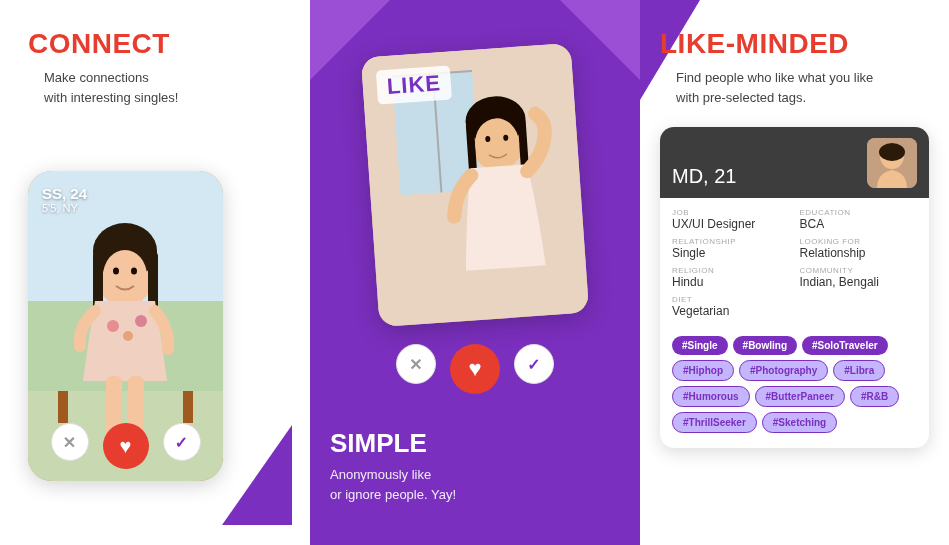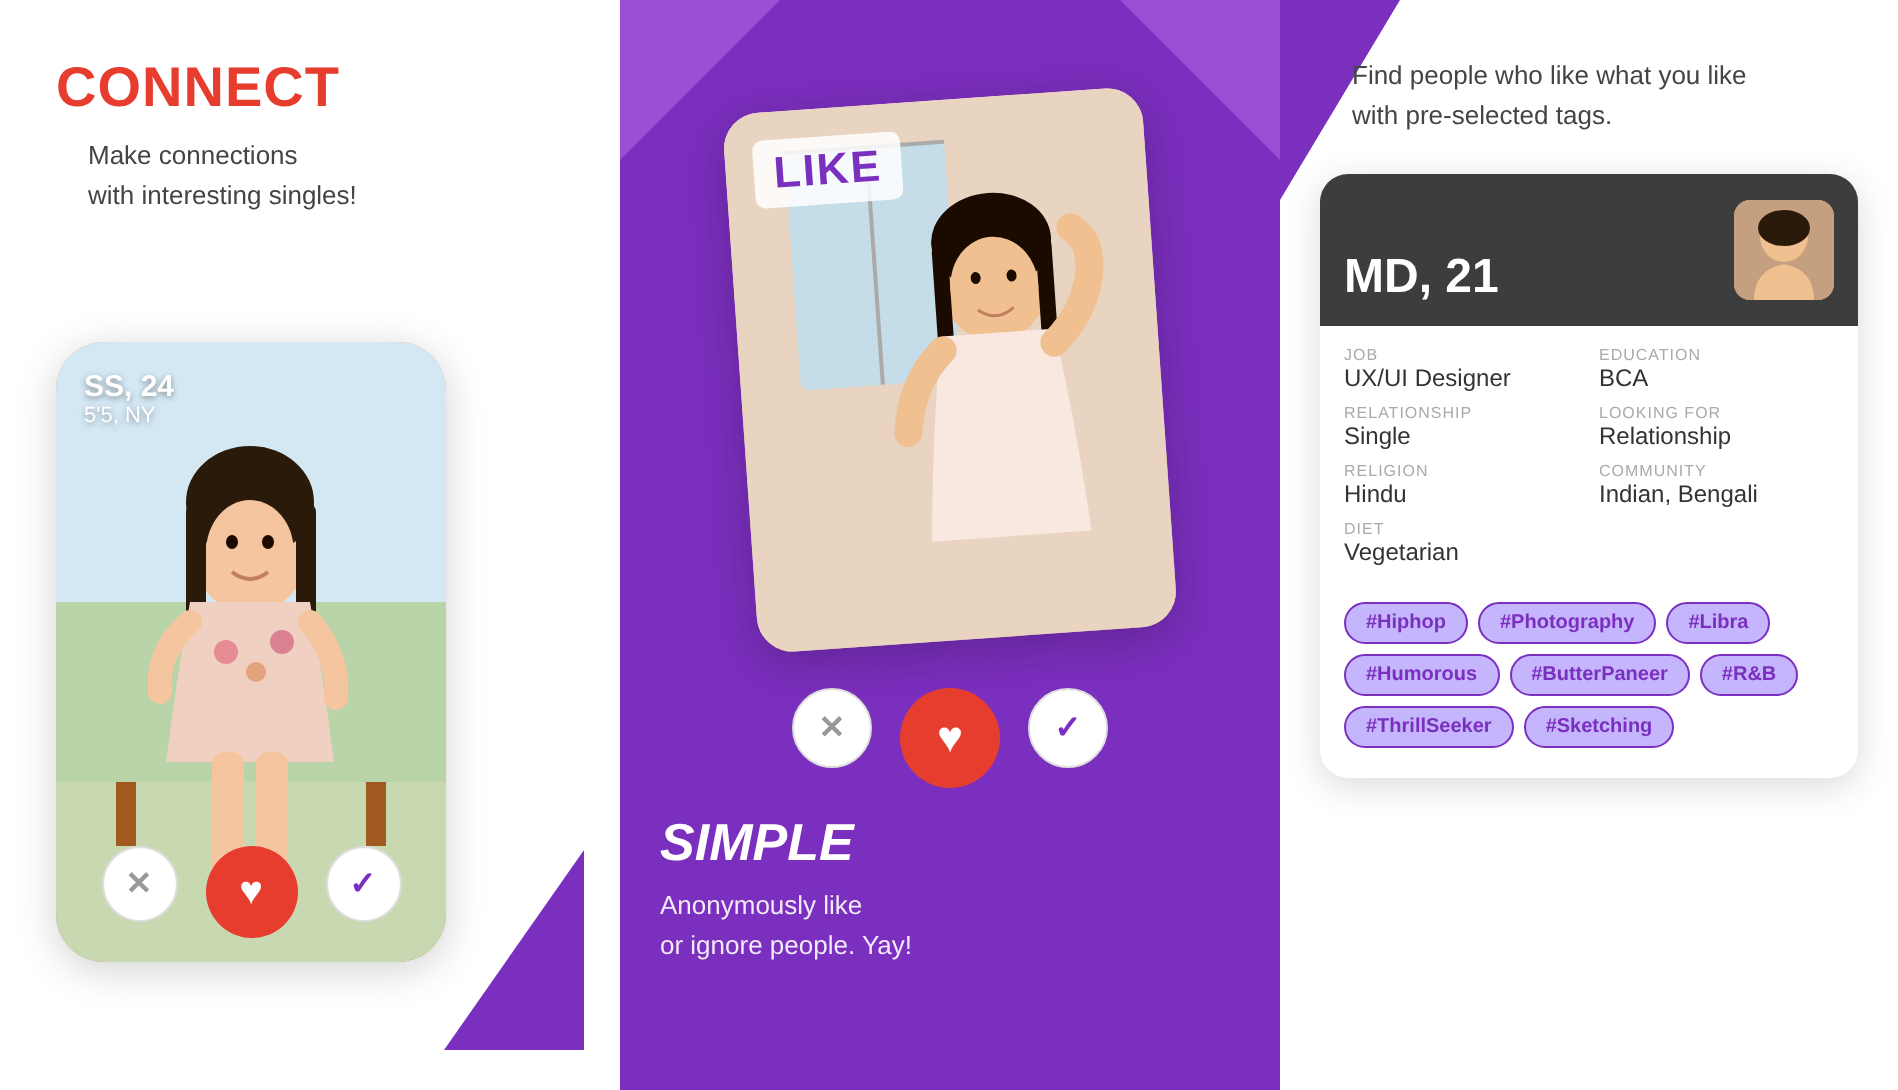--- a/index.html
+++ b/index.html
@@ -161,24 +161,23 @@
       gap: 14px;
       margin-top: 24px;
       position: relative;
       z-index: 2;
     }
 
     .mid-title {
       font-size: 26px;
       font-weight: 900;
       color: #fff;
-      margin-top: 12px;
+      margin-top: 34px;
       text-align: left;
       align-self: flex-start;
-      font-style: italic;
     }
 
     .mid-subtitle {
       font-size: 13px;
       color: rgba(255,255,255,0.9);
       margin-top: 6px;
       line-height: 1.5;
       align-self: flex-start;
     }
 
@@ -194,22 +193,22 @@
     .profile-header {
       background: #3d3d3d;
       display: flex;
       align-items: center;
       padding: 10px 12px;
       gap: 10px;
     }
 
     .profile-name {
       color: #fff;
-      font-size: 24px;
-      font-weight: 700;
+      font-size: 20px;
+      font-weight: 400;
       margin-top: 28px;
     }
 
     .profile-photo-placeholder {
       width: 50px;
       height: 50px;
       border-radius: 8px;
       background: linear-gradient(135deg, #c4a07a 0%, #d4907a 100%);
       margin-left: auto;
       overflow: hidden;
@@ -392,20 +391,21 @@
   <p class="mid-subtitle">
     <span>Anonymously like</span><br>
     <span>or ignore people. Yay!</span>
   </p>
 </div>
 
 <div class="col col-right" style="position:relative;">
 
   <div style="position:absolute;top:0;left:0;width:0;height:0;border-style:solid;border-width:100px 60px 0 0;border-color:#7B2FBE transparent transparent transparent;"></div>
 
+  <h2 class="section-title" style="position:relative;z-index:1;">LIKE-MINDED</h2>
   <p class="section-subtitle" style="position:relative;z-index:1;">
     <span>Find people who like what you like</span><br>
     <span>with pre-selected tags.</span>
   </p>
 
   <div class="profile-card">
 
     <div class="profile-header">
       <span class="profile-name">MD, 21</span>
       <div class="profile-photo-placeholder">
@@ -444,20 +444,25 @@
         <div class="detail-value">Indian, Bengali</div>
       </div>
       <div class="detail-item">
         <div class="detail-label">DIET</div>
         <div class="detail-value">Vegetarian</div>
       </div>
     </div>
 
     <div class="tags-section">
       <div class="tags-row">
+        <span class="tag tag-active">#Single</span>
+        <span class="tag tag-active">#Bowling</span>
+        <span class="tag tag-active">#SoloTraveler</span>
+      </div>
+      <div class="tags-row">
         <span class="tag tag-inactive">#Hiphop</span>
         <span class="tag tag-inactive">#Photography</span>
         <span class="tag tag-inactive">#Libra</span>
       </div>
       <div class="tags-row">
         <span class="tag tag-inactive">#Humorous</span>
         <span class="tag tag-inactive">#ButterPaneer</span>
         <span class="tag tag-inactive">#R&amp;B</span>
       </div>
       <div class="tags-row">

